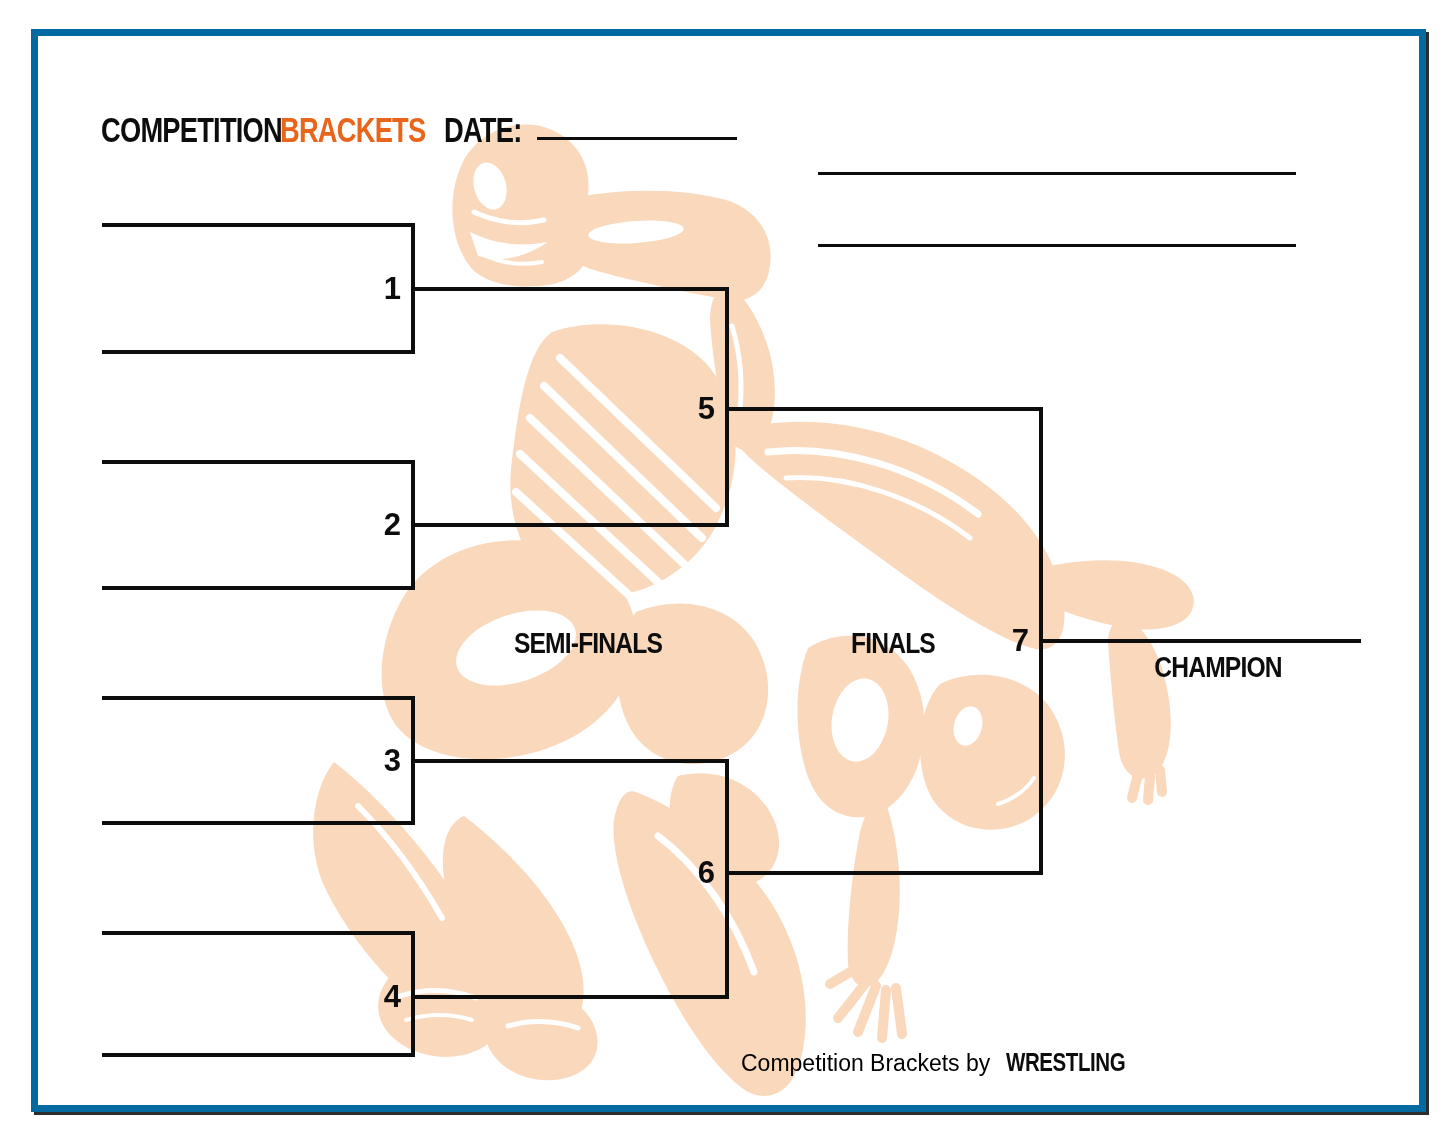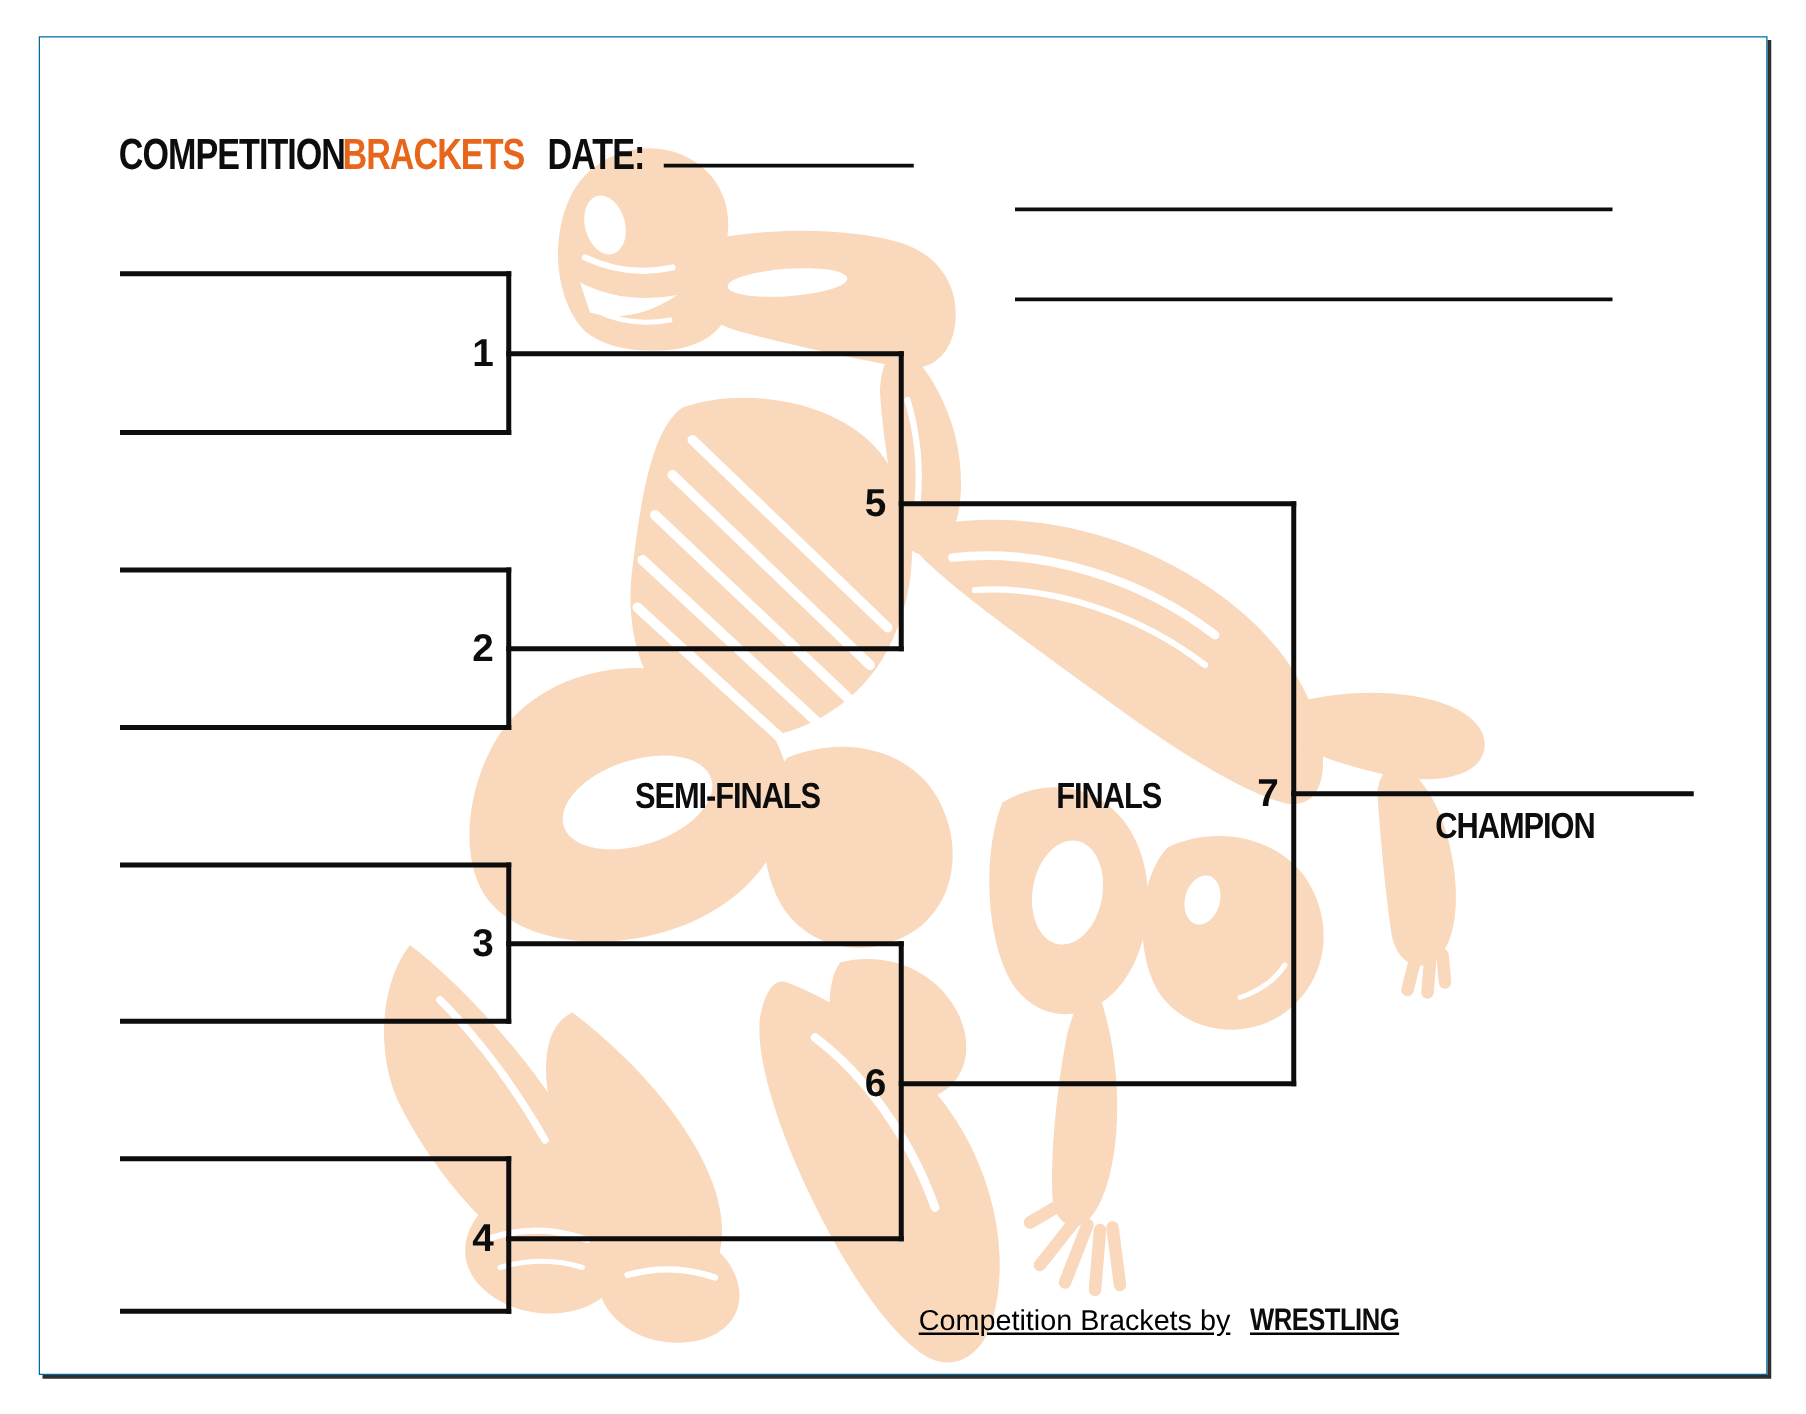--- a/index.html
+++ b/index.html
@@ -1,35 +1,35 @@
 <!DOCTYPE html>
 <html><head>
 <meta charset="utf-8">
 <style>
   html,body{margin:0;padding:0;background:#ffffff;}
   body{width:1445px;height:1131px;overflow:hidden;position:relative;
        font-family:"Liberation Sans",sans-serif;}
   .sheet{position:absolute;left:31px;top:29px;width:1381px;height:1069px;
-         background:#ffffff;border:1px solid #0369a1;
+         background:#ffffff;border:7px solid #0369a1;
          box-shadow:3px 3px 0 #2e2e2e;}
   .illus{position:absolute;left:0;top:0;width:1381px;height:1069px;z-index:1;}
   .hline{position:absolute;background:#0d0d0d;height:4px;z-index:3;}
   .thin{height:3px;}
   .vline{position:absolute;background:#0d0d0d;width:4px;z-index:3;}
   .ttl{position:absolute;font-weight:bold;font-size:35px;letter-spacing:-1px;
        color:#0d0d0d;white-space:nowrap;transform:scaleX(0.78);
        transform-origin:left top;z-index:4;}
   .accent{color:#E8661C;}
   .num{position:absolute;width:40px;text-align:right;font-weight:bold;
        font-size:31px;color:#0d0d0d;z-index:4;line-height:1;}
   .lbl{position:absolute;font-weight:bold;font-size:29px;letter-spacing:-1px;
        color:#0d0d0d;text-align:center;transform:scaleX(0.85);z-index:4;
        white-space:nowrap;line-height:1;}
   .footer-row{position:absolute;left:703px;top:1012px;display:flex;
-       align-items:baseline;gap:16px;z-index:4;white-space:nowrap;text-decoration:underline;}
+       align-items:baseline;gap:16px;z-index:4;white-space:nowrap;}
   .credit{font-size:23px;color:#000;}
   .brand{font-family:"DejaVu Sans Mono",monospace;font-weight:bold;
        font-size:25px;color:#E8661C;letter-spacing:2px;}
   .brand2{font-weight:bold;font-size:25px;letter-spacing:-0.5px;color:#0d0d0d;
        transform:scaleX(0.82);transform-origin:left bottom;display:inline-block;}
 </style>
 </head>
 <body>
 
 <div class="sheet">

